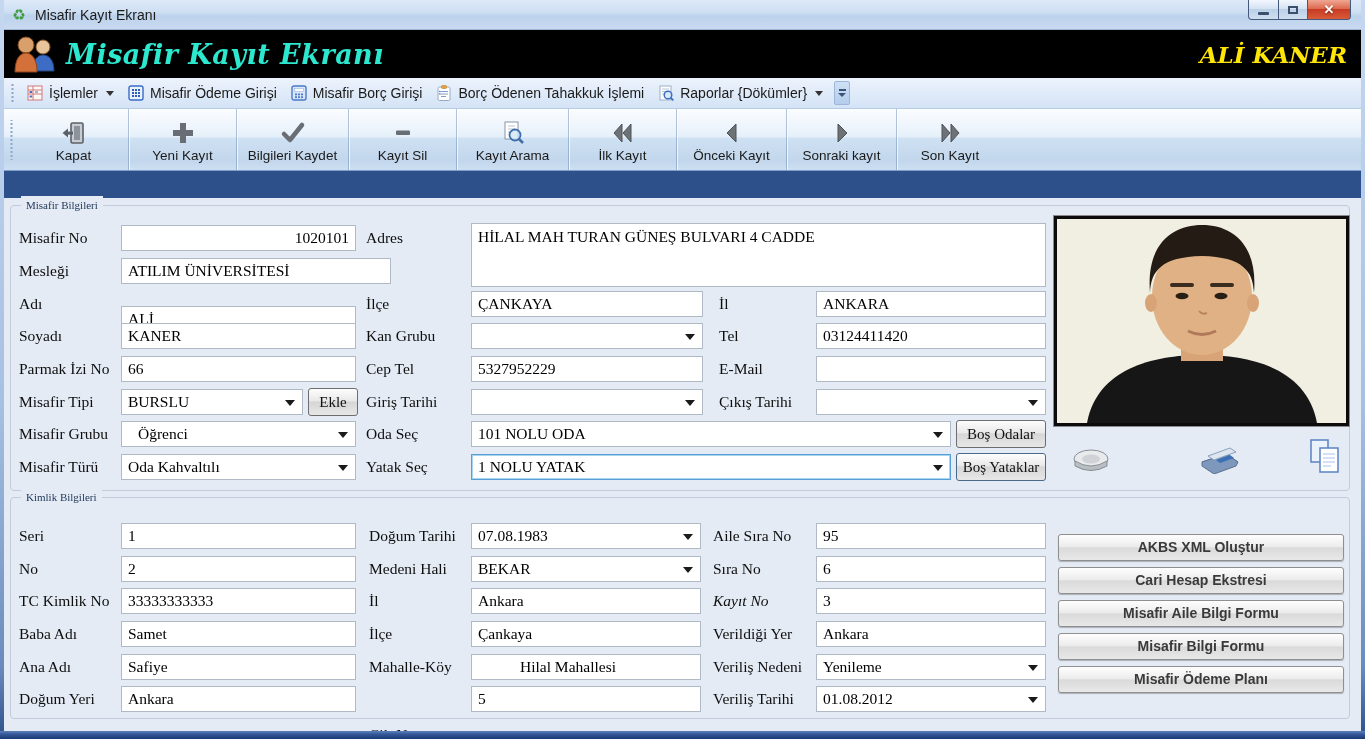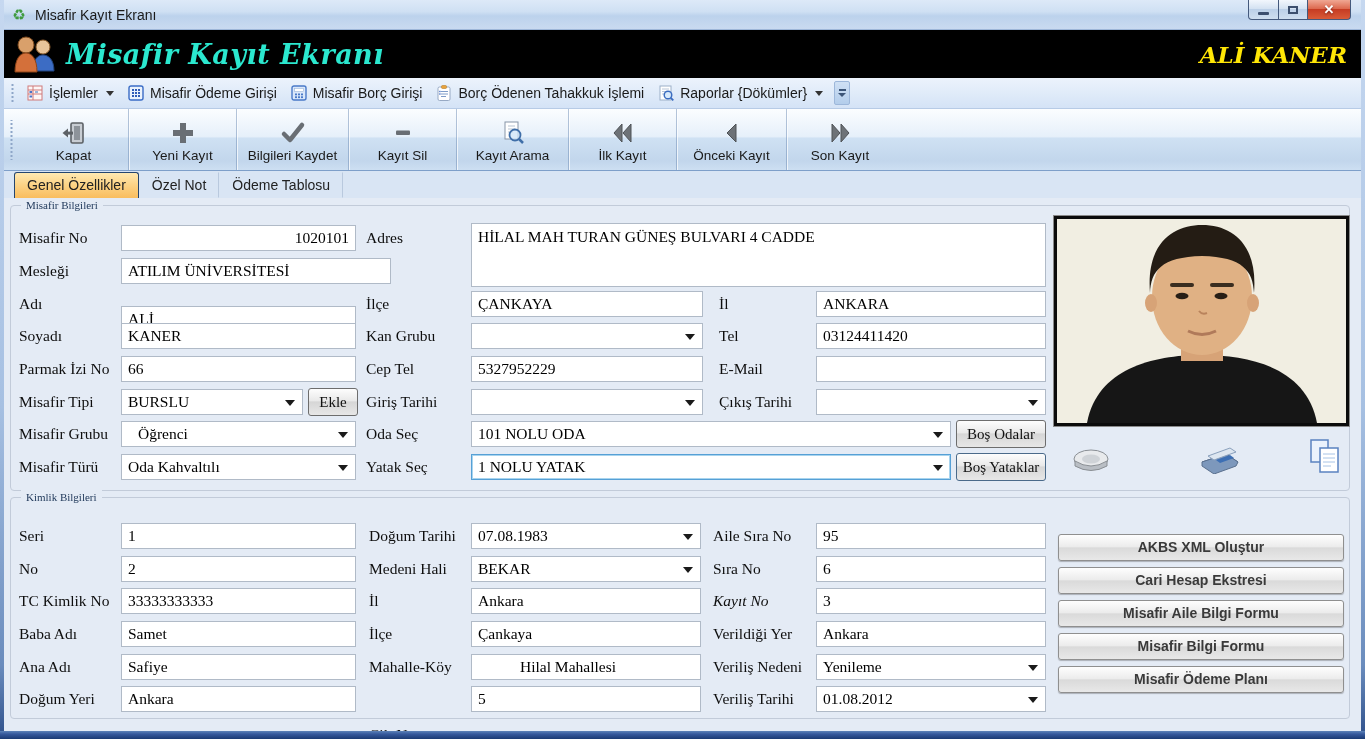--- a/index.html
+++ b/index.html
@@ -219,36 +219,37 @@
           </g>
         </svg>
       <span class="tlabel">İlk Kayıt</span>
     </div>
     <div class="tbtn" style="width:110px">
       <svg width="26" height="26" viewBox="0 0 26 26">
           <polygon points="17,4 8,13 17,22" fill="#6d7277" stroke="#4e5256"></polygon>
         </svg>
       <span class="tlabel">Önceki Kayıt</span>
     </div>
+    <div class="tbtn" style="width:110px">
+      <svg width="26" height="26" viewBox="0 0 26 26">
+          <polygon points="9,4 18,13 9,22" fill="#6d7277" stroke="#4e5256"></polygon>
+        </svg>
+      <span class="tlabel">Sonraki kayıt</span>
+    </div>
     <div class="tbtn" style="width:106px">
       <svg width="26" height="26" viewBox="0 0 26 26">
           <g fill="#6d7277" stroke="#4e5256">
             <polygon points="5,4 13,13 5,22"></polygon>
             <polygon points="14,4 22,13 14,22"></polygon>
           </g>
         </svg>
       <span class="tlabel">Son Kayıt</span>
     </div>
   </div>
 
-  <div class="tabstrip">
-    <div class="tab active">Genel Özellikler</div>
-    <div class="tab plain">Özel Not</div>
-    <div class="tab plain">Ödeme Tablosu</div>
-  </div>
 
   <div class="formarea">
 
     <div class="groupbox" style="left:6px;top:7px;width:1340px;height:286px;">
       <span class="gb-label">Misafir Bilgileri</span>
 
       <span class="lbl" style="left:8px;top:19px;">Misafir No</span>
       <div class="fld right" style="left:110px;top:19px;width:235px;">1020101</div>
 
       <span class="lbl" style="left:8px;top:52px;">Mesleği</span>

